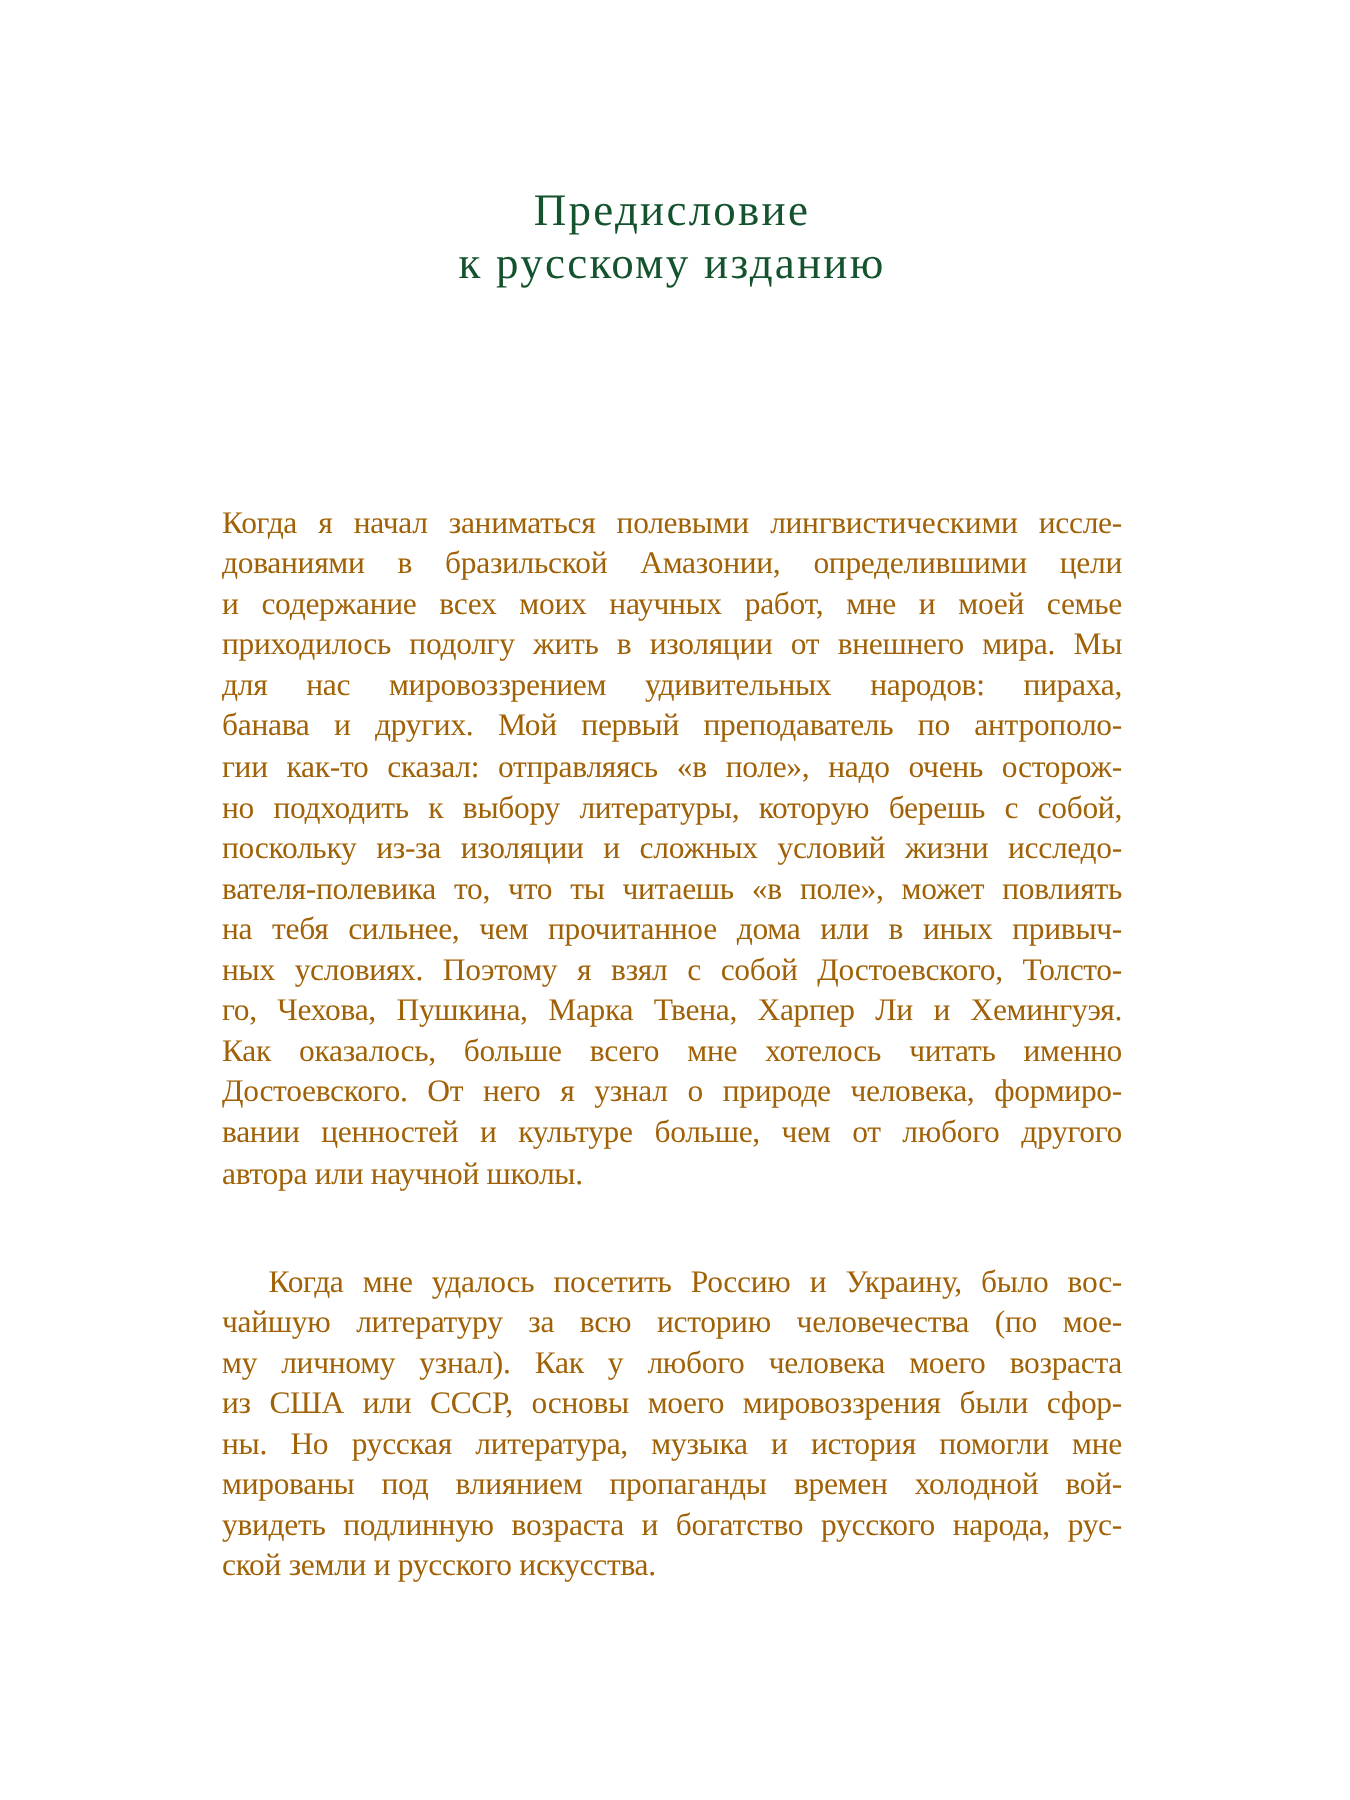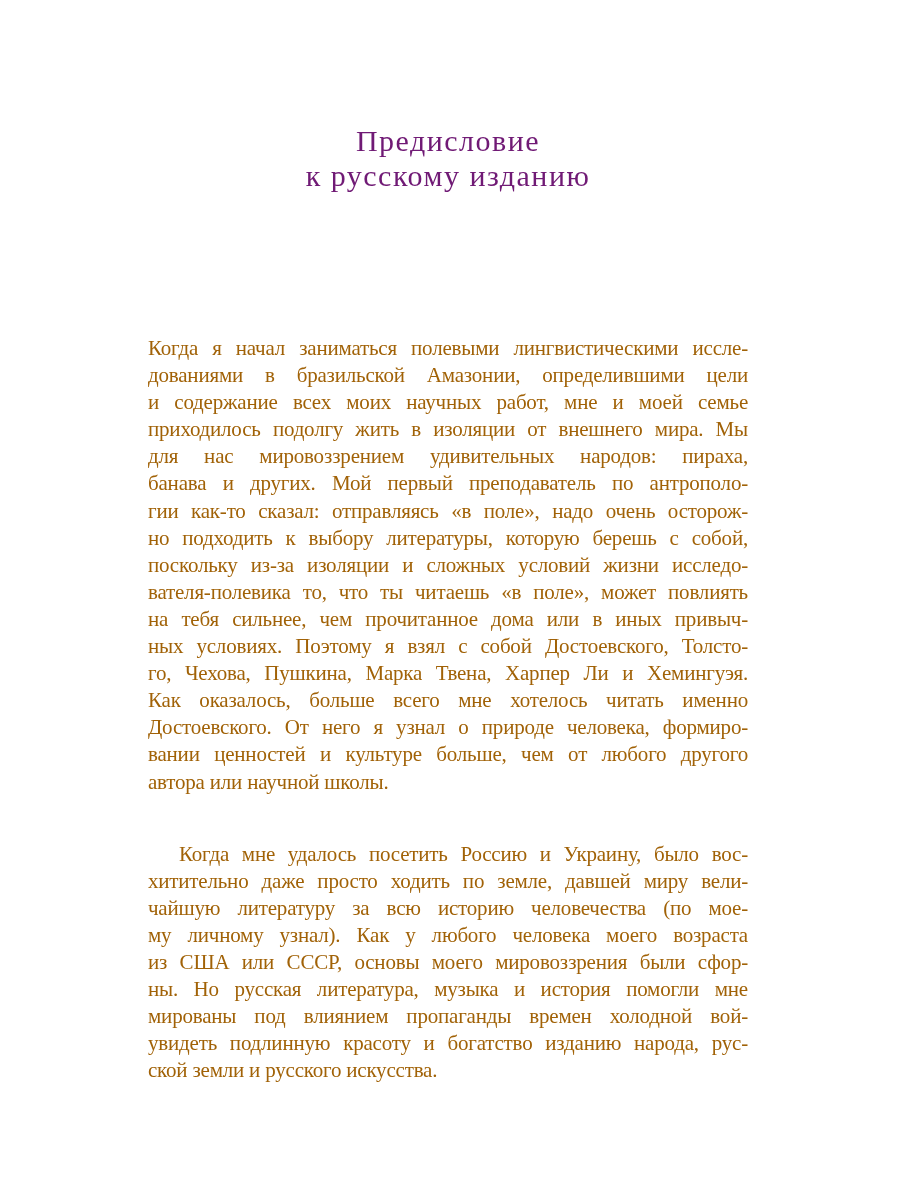--- a/index.html
+++ b/index.html
@@ -18,21 +18,21 @@
   }
   .title {
     position: absolute;
     top: 123px;
     left: 148px;
     width: 600px;
     text-align: center;
     font-size: 30px;
     line-height: 35px;
     letter-spacing: 1.5px;
-    color: #701a75;
+    color: #14532d;
   }
   .body-text {
     position: absolute;
     top: 335px;
     left: 148px;
     width: 600px;
     font-size: 21px;
     line-height: 27.1px;
     letter-spacing: -0.2px;
     color: #a16207;
@@ -75,23 +75,22 @@
     <div class="line">вателя-полевика то, что ты читаешь «в поле», может повлиять</div>
     <div class="line">на тебя сильнее, чем прочитанное дома или в иных привыч-</div>
     <div class="line">ных условиях. Поэтому я взял с собой Достоевского, Толсто-</div>
     <div class="line">го, Чехова, Пушкина, Марка Твена, Харпер Ли и Хемингуэя.</div>
     <div class="line">Как оказалось, больше всего мне хотелось читать именно</div>
     <div class="line">Достоевского. От него я узнал о природе человека, формиро-</div>
     <div class="line">вании ценностей и культуре больше, чем от любого другого</div>
     <div class="line end">автора или научной школы.</div>
 
     <div class="line indent">Когда мне удалось посетить Россию и Украину, было вос-</div>
-    <div class="line">хитительно даже просто ходить по земле, давшей миру вели-</div>
     <div class="line">чайшую литературу за всю историю человечества (по мое-</div>
     <div class="line">му личному узнал). Как у любого человека моего возраста</div>
     <div class="line">из США или СССР, основы моего мировоззрения были сфор-</div>
     <div class="line">ны. Но русская литература, музыка и история помогли мне</div>
     <div class="line">мированы под влиянием пропаганды времен холодной вой-</div>
-    <div class="line">увидеть подлинную красоту и богатство изданию народа, рус-</div>
+    <div class="line">увидеть подлинную возраста и богатство русского народа, рус-</div>
     <div class="line end">ской земли и русского искусства.</div>
   </div>
 
 </div>
 
 </body></html>

